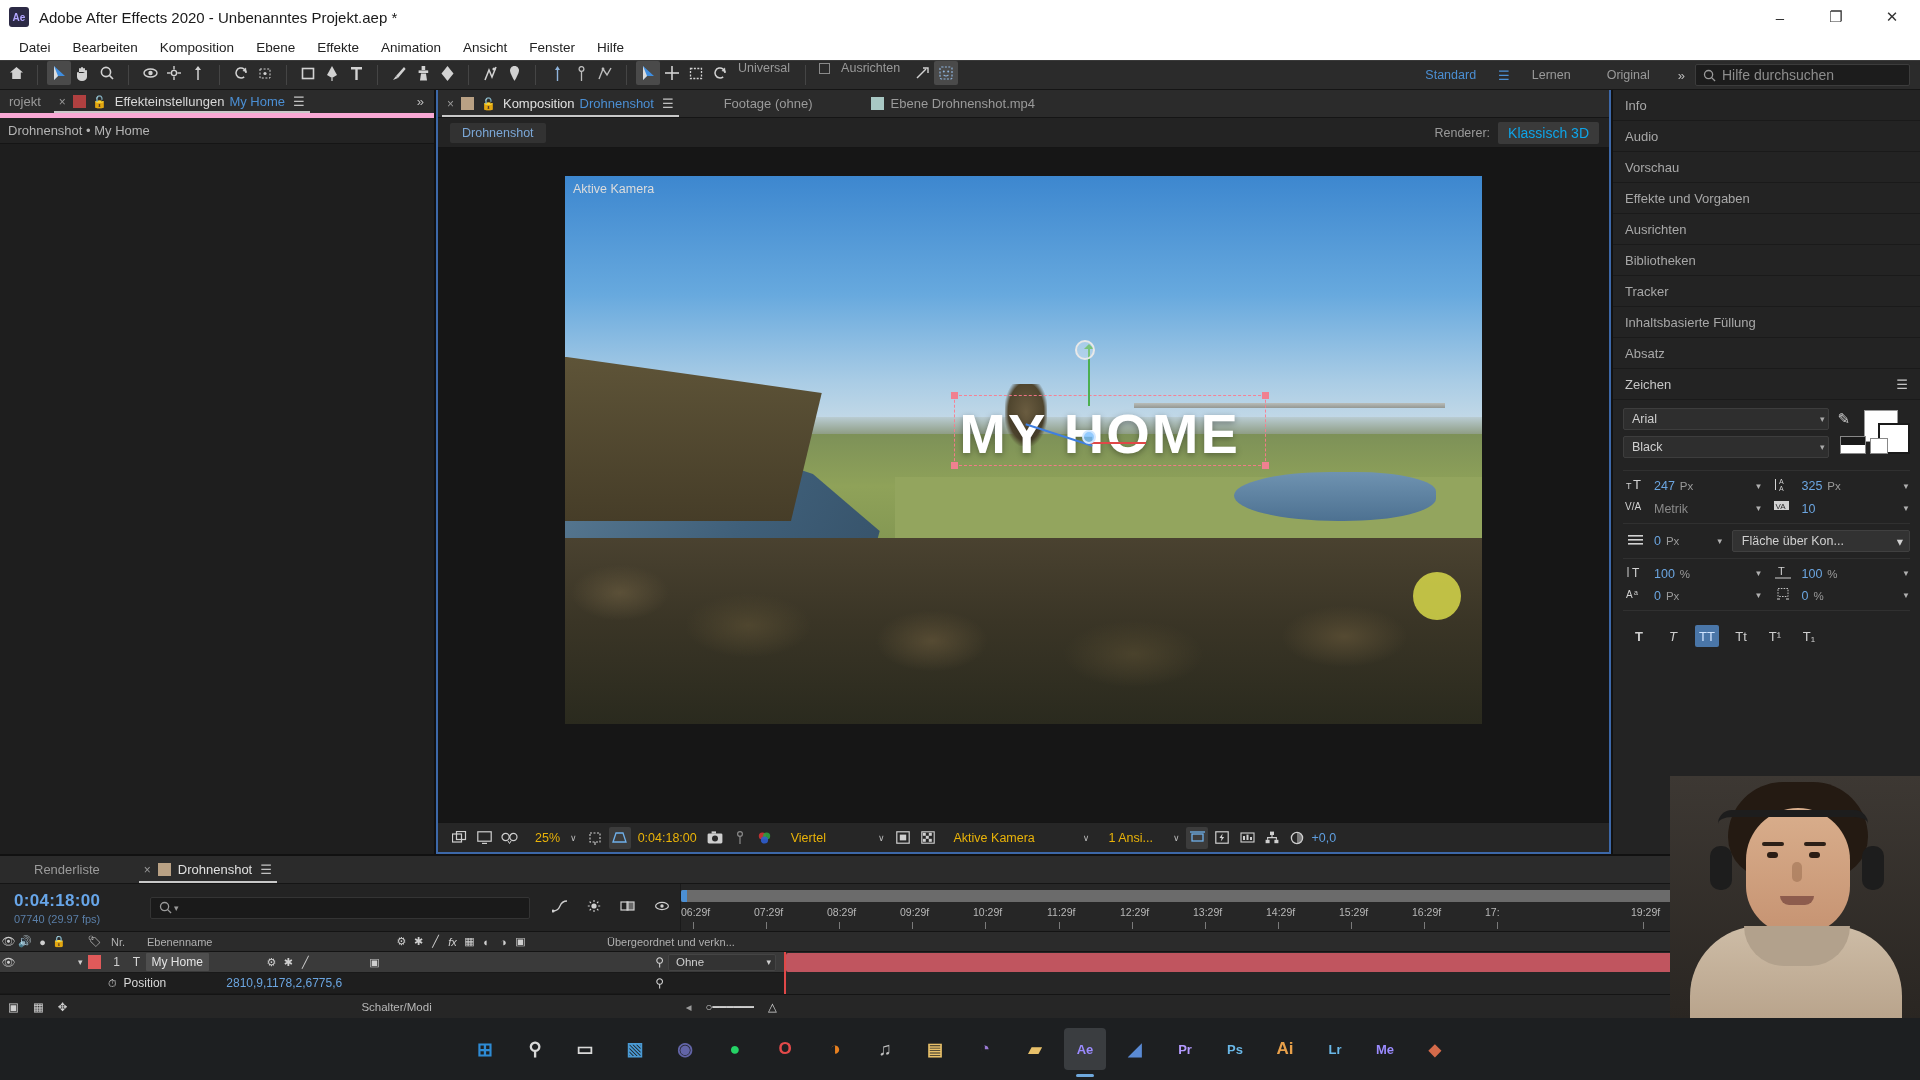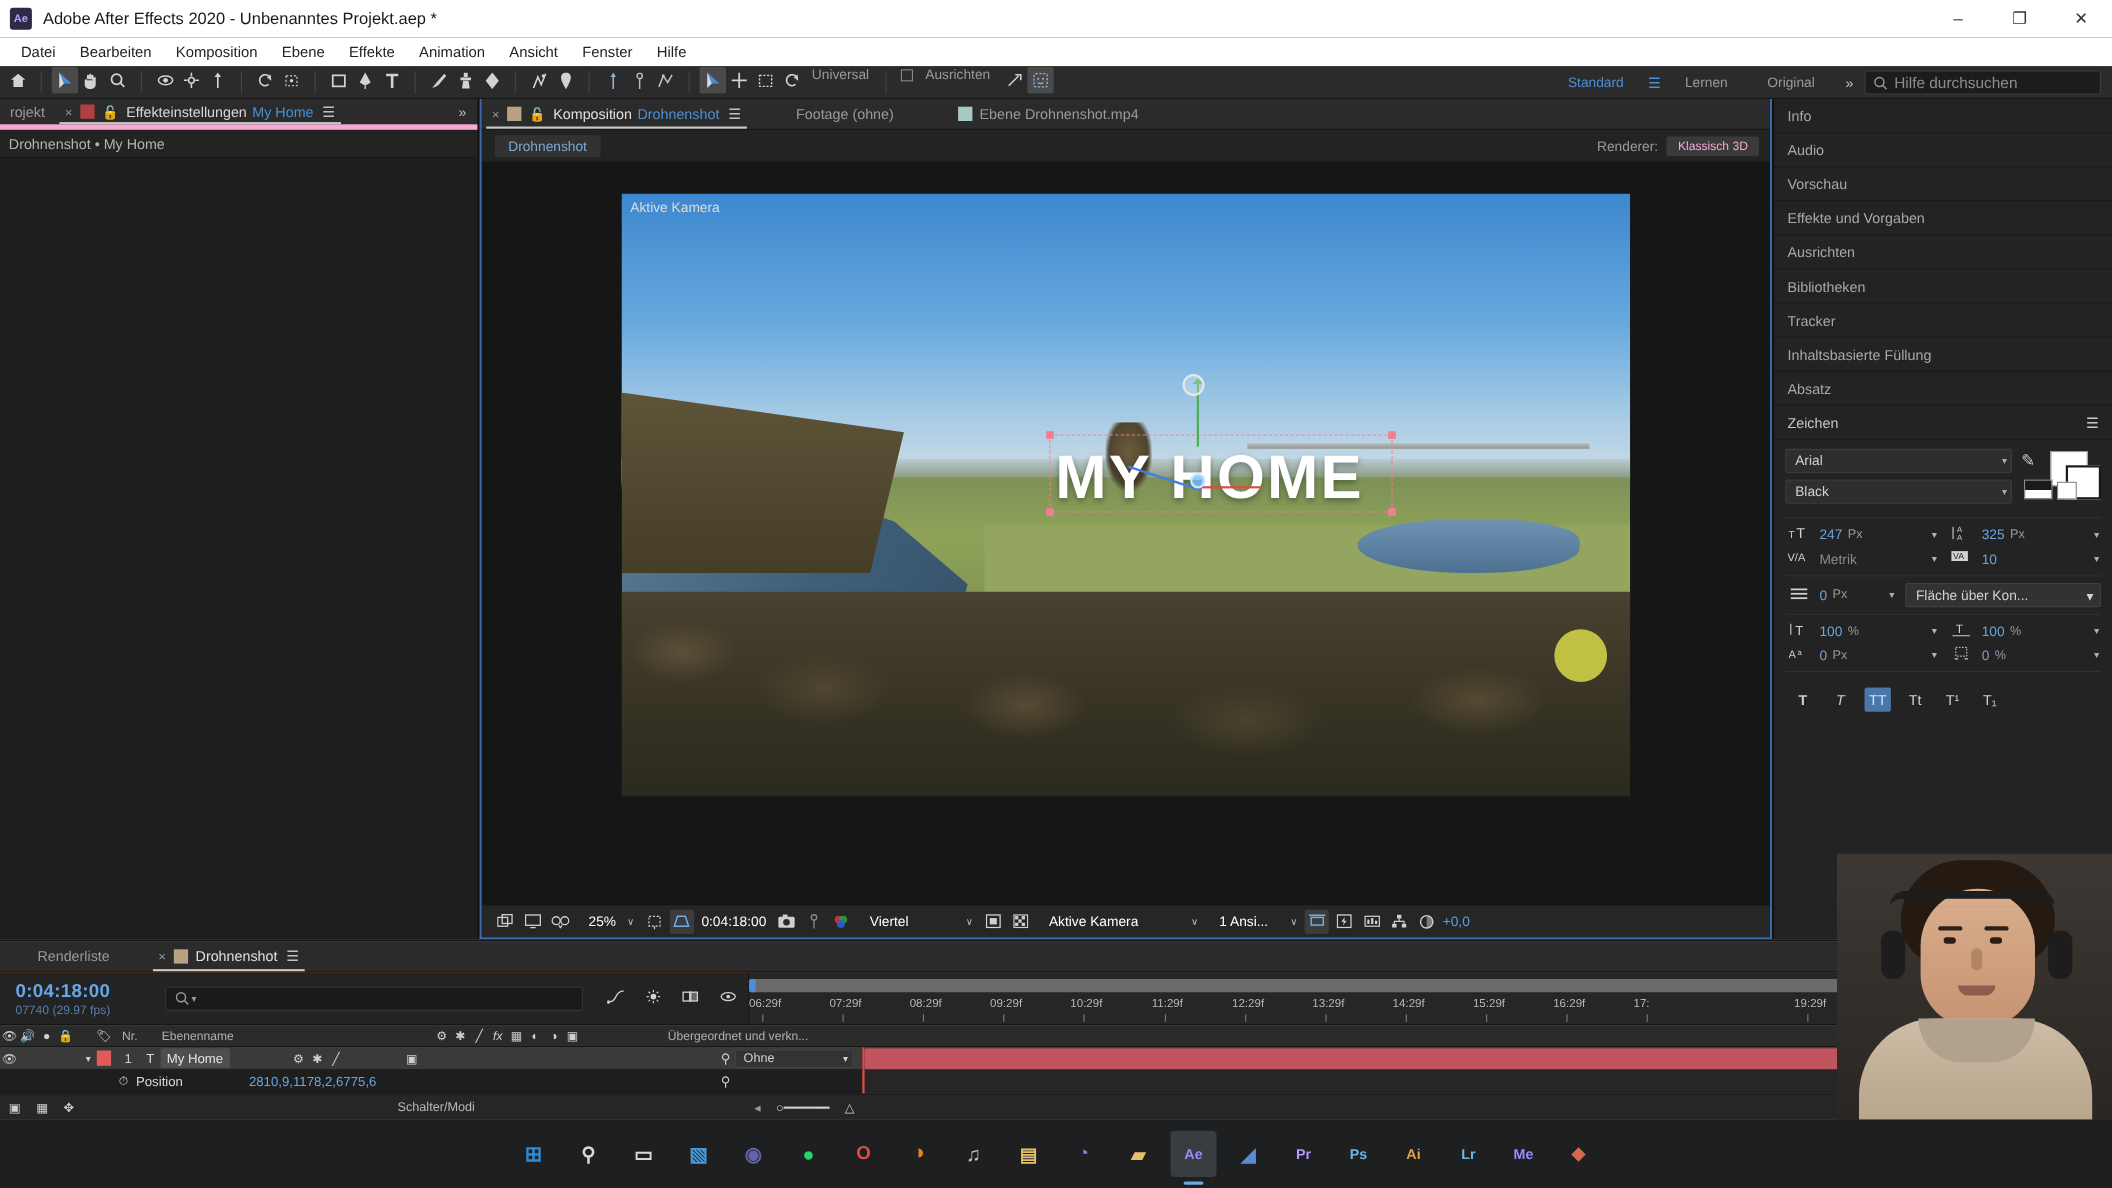--- a/index.html
+++ b/index.html
@@ -62,21 +62,21 @@
 
   
   .comppanel { flex:1; display:flex; flex-direction:column; background:#1e1e1e;
     border:2px solid #3d68a8; border-top:none; }
   .comp-tabs { height:28px; background:#2b2b2b; display:flex; align-items:center; border-bottom:1px solid #151515; }
   .comp-sub { height:30px; background:#232323; display:flex; align-items:center;
     padding-left:12px; border-bottom:1px solid #151515; position:relative; }
   .compchip { background:#323232; color:#7ba7d7; font-size:12.5px; padding:3px 12px; border-radius:2px; }
   .renderer { position:absolute; right:10px; display:flex; align-items:center; gap:8px; }
   .renderer .lb { font-size:12.5px; color:#9a9a9a; }
-  .renderer .val { background:#3a3a3a; font-size:11px; color:#f9a8d4; padding:3px 10px; border-radius:2px; }
+  .renderer .val { background:#3a3a3a; font-size:14px; color:#0ea5e9; padding:3px 10px; border-radius:2px; }
   .viewport { flex:1; background:#161616; position:relative; display:flex;
     align-items:flex-start; justify-content:center; overflow:hidden; }
   .canvas-wrap { position:relative; margin-top:28px; width:917px; height:548px; }
 
   
   .scene { position:absolute; inset:0; overflow:hidden; }
   .sky { position:absolute; left:0; right:0; top:0; height:48%;
     background:linear-gradient(#3d87cf 0%, #67a9de 45%, #a9cce5 78%, #cfdfe8 100%); }
   .horizon { position:absolute; left:0; right:0; top:44%; height:5%;
     background:linear-gradient(#b9ccd2 0%, #8f9e86 60%, #6f8257 100%); }
@@ -122,21 +122,21 @@
     border-radius:50%; border:2px solid #e8e8e8; background:rgba(255,255,255,.25); }
   .cam-label { position:absolute; left:8px; top:6px; font-size:12.5px; color:#dcdcdc; }
   .cursor-dot { position:absolute; left:975px; top:424px; width:48px; height:48px;
     border-radius:50%; background:#d7d84a; opacity:.85; }
 
   
   .compbar { height:30px; background:#262626; display:flex; align-items:center;
     border-top:1px solid #151515; padding-left:10px; gap:3px; }
   .cb-ico { width:22px; height:22px; display:flex; align-items:center; justify-content:center; color:#cfcfcf; }
   .cb-ico.act { background:#3c3c3c; border-radius:2px; color:#6fb0ea; }
-  .cb-txt { font-size:12.5px; color:#ffffff; padding:0 4px; }
+  .cb-txt { font-size:12.5px; color:#eab308; padding:0 4px; }
   .cb-dd { display:flex; align-items:center; gap:6px; padding:0 4px 0 8px; }
   .cb-caret { font-size:9px; color:#bbb; }
   .cb-blue { color:#5f9fe0; font-size:12.5px; }
 
   
   .rightbar { width:309px; background:#232323; border-left:2px solid #111;
     display:flex; flex-direction:column; }
   .rb-row { height:31px; display:flex; align-items:center; padding-left:12px;
     font-size:13px; color:#a8a8a8; border-bottom:1px solid #1a1a1a; }
   .rb-row.hdr { color:#c6c6c6; justify-content:space-between; padding-right:12px; }
@@ -1050,19 +1050,19 @@
     <div class="tb" style="color:#e34a4a;font-size:17px">O</div>
     <div class="tb" style="color:#e88020;font-size:19px">◑</div>
     <div class="tb" style="color:#c0c0c0;font-size:18px">♫</div>
     <div class="tb" style="color:#e8c06a;font-size:17px">▤</div>
     <div class="tb" style="color:#9a7ad4;font-size:17px">◔</div>
     <div class="tb" style="color:#e8c06a;font-size:17px">▰</div>
     <div class="tb sel" style="color:#9b8bff;font-size:13px">Ae</div>
     <div class="tb" style="color:#5a8ad4;font-size:17px">◢</div>
     <div class="tb" style="color:#b49aff;font-size:13px">Pr</div>
     <div class="tb" style="color:#6ab8e8;font-size:13px">Ps</div>
-    <div class="tb" style="color:#e8a04a;font-size:13px">Ai</div>
+    <div class="tb" style="color:#e8a04a;font-size:17px">Ai</div>
     <div class="tb" style="color:#6ab8e8;font-size:13px">Lr</div>
     <div class="tb" style="color:#9b8bff;font-size:13px">Me</div>
     <div class="tb" style="color:#d46a4a;font-size:16px">◆</div>
   </div>
 
 </div>
 
 </body></html>

